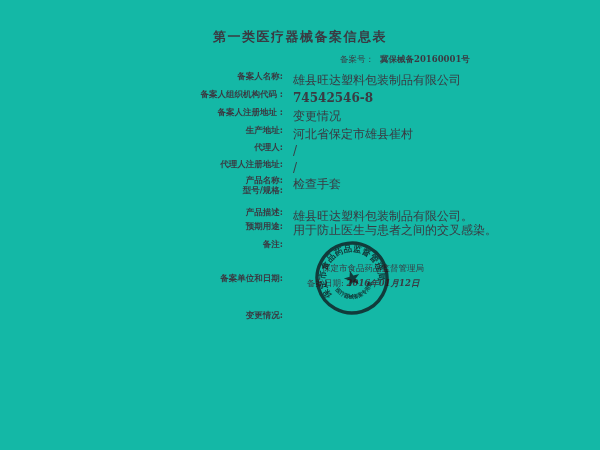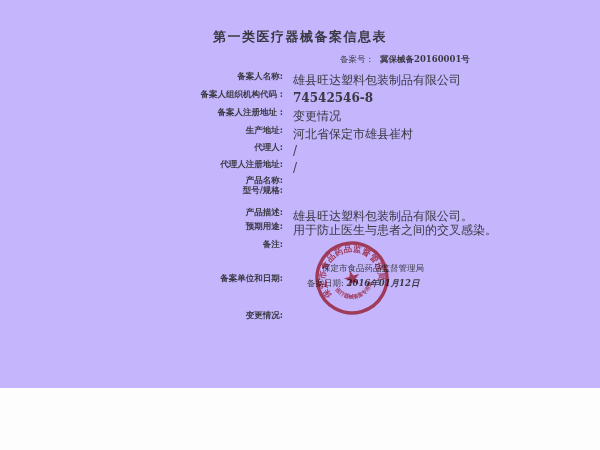--- a/index.html
+++ b/index.html
@@ -1,17 +1,17 @@
 <!DOCTYPE html>
 <html><head>
 <meta charset="utf-8">
 <style>
   html,body { margin:0; padding:0; background:#fdfdfd; }
   .page {
-    position:relative; width:600px; height:388px; background:#c4b5fd;
+    position:relative; width:600px; height:450px; background:#14b8a6;
     font-family:"DejaVu Serif","Liberation Serif",serif;
     color:#3a3a42; overflow:hidden;
   }
   .title {
     position:absolute; top:28px; left:0; width:100%; text-align:center;
     font-size:13px; font-weight:bold; letter-spacing:1.5px;
   }
   .recno { position:absolute; top:54px; left:340px; font-size:8.5px; }
   .recno .lbl { font-weight:normal; margin-right:6px; }
   .recno .val { font-weight:bold; }
@@ -65,20 +65,21 @@
     <div class="val">/</div>
   </div>
 
   <div class="row" style="top:159px">
     <div class="lbl">代理人注册地址:</div>
     <div class="val">/</div>
   </div>
 
   <div class="row" style="top:175px">
     <div class="lbl">产品名称:</div>
+    <div class="val">检查手套</div>
   </div>
 
   <div class="row center" style="top:185px">
     <div class="lbl">型号/规格:</div>
   </div>
 
   <div class="row" style="top:207px">
     <div class="lbl">产品描述:</div>
     <div class="val">雄县旺达塑料包装制品有限公司。</div>
   </div>

